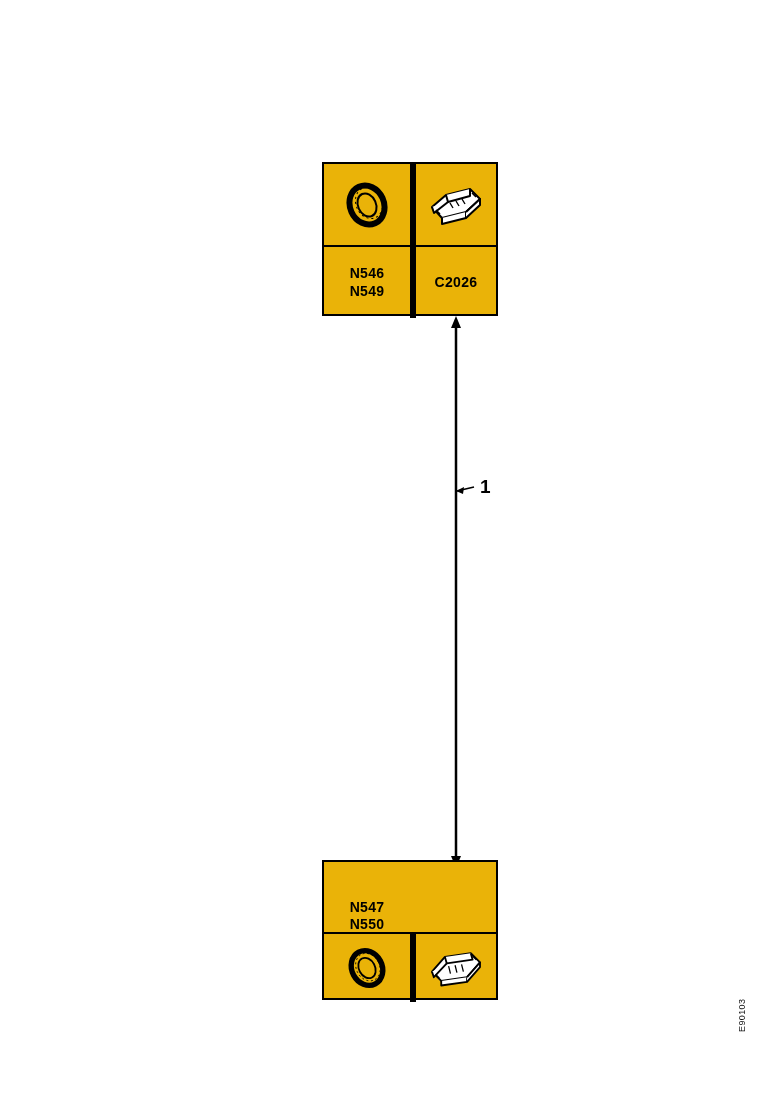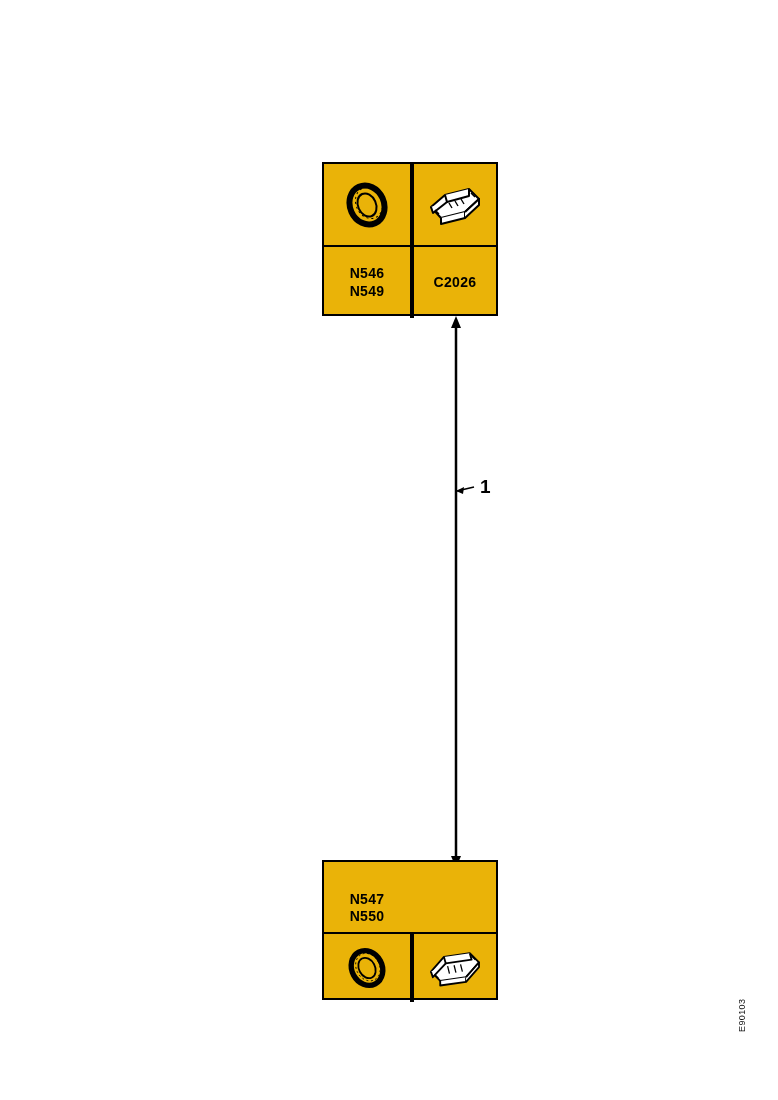--- a/index.html
+++ b/index.html
@@ -58,40 +58,40 @@
     top: 0;
     height: 81px;
   }
   #connector-box-top .box-row.row-label {
     top: 81px;
     height: 73px;
     border-top: 2px solid #000000;
   }
 
   #connector-box-bottom .box-row.row-label {
-    top: 4px;
+    top: 12px;
     height: 84px;
     gap: 15px;
   }
   #connector-box-bottom .box-row.row-image {
     top: 70px;
     height: 70px;
     border-top: 2px solid #000000;
   }
 
   .box-cell {
     flex: 0 0 50%;
     position: relative;
     display: flex;
     align-items: center;
     justify-content: center;
     box-sizing: border-box;
   }
   .box-cell.cell-right {
-    border-left: 4px solid #000000;
+    border-left: 6px solid #000000;
   }
 
   .cell-text {
     font-size: 14px;
     font-weight: bold;
     line-height: 1.25;
     text-align: center;
     letter-spacing: 0.3px;
     white-space: pre-line;
   }

